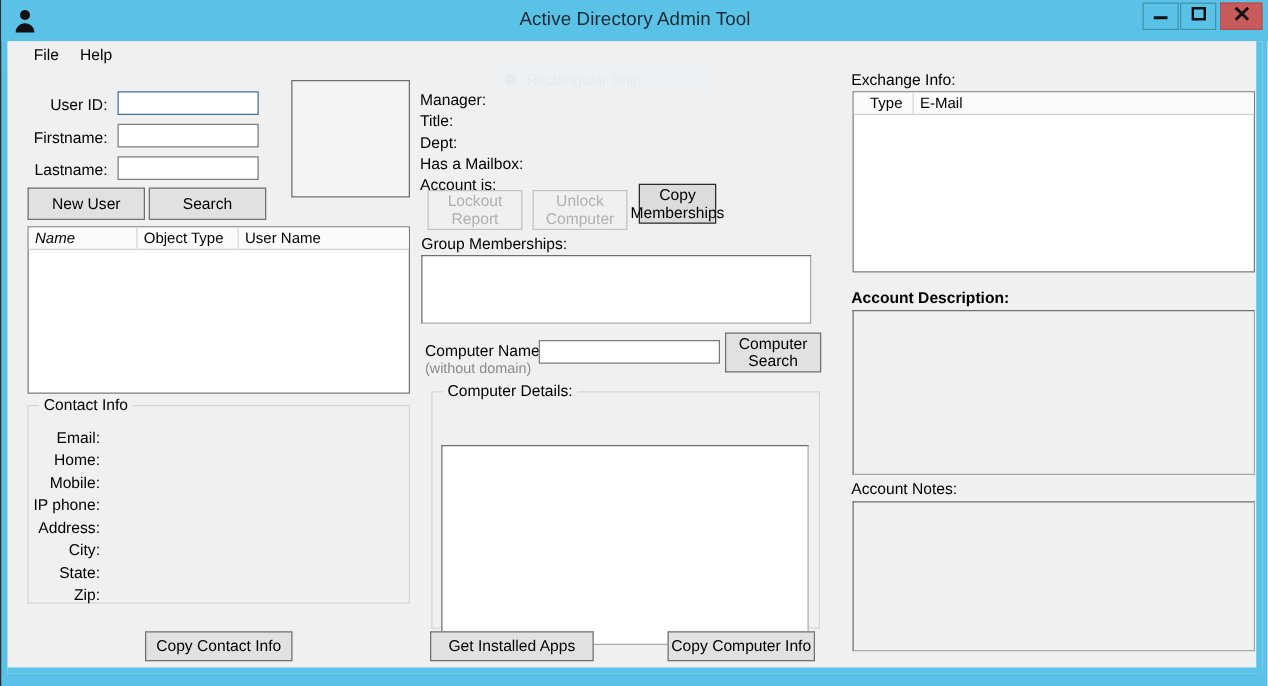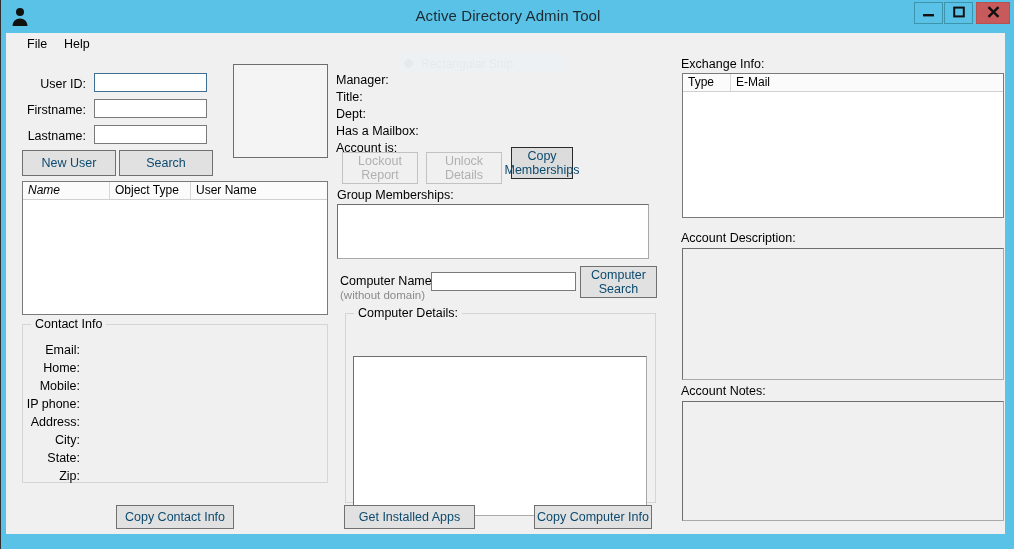--- a/index.html
+++ b/index.html
@@ -107,21 +107,21 @@
     box-sizing: border-box;
   }
   .tbox.focus { border-color: #3f6f93; }
 
   .btn {
     position: absolute;
     background: #e1e1e1;
     border: 1px solid #707070;
     box-sizing: border-box;
     font-size: 12.5px;
-    color: #0c4a6e;
+    color: #000000;
     display: flex;
     align-items: center;
     justify-content: center;
     text-align: center;
     line-height: 14px;
     white-space: pre-line;
   }
   .btn.disabled { color: #b0b0b0; border-color: #c2c2c2; background: #f0f0f0; }
   .btn.strong  { background: #dcdcdc; border: 1px solid #2b2b2b; }
 
@@ -305,21 +305,21 @@
 
     <div class="lbl" style="left:420px; top:40px;"></div>
     <div class="lbl" style="left:420px; top:57px;"></div>
     <div class="lbl" style="left:420px; top:74px;"></div>
     <div class="lbl" style="left:420px; top:91px;"></div>
     <div class="lbl" style="left:420px; top:108px;"></div>
 
     <div class="btn disabled" style="left:336px; top:119px; width:76px; height:32px;">Lockout
 Report</div>
     <div class="btn disabled" style="left:420px; top:119px; width:76px; height:32px;">Unlock
-Details</div>
+Computer</div>
     <div class="btn strong" style="left:505px; top:114px; width:62px; height:32px;">Copy
 Memberships</div>
 
     <div class="lbl" style="left:331px; top:155px;">Group Memberships:</div>
     <div class="sunken" style="left:331px; top:171px; width:312px; height:55px;">
       <span class="lbl" style="left:4px; top:2px;"></span>
     </div>
 
     <div class="lbl" style="left:334px; top:241px;">Computer Name:</div>
     <div class="lbl dim" style="left:334px; top:256px; font-size:11.5px;">(without domain)</div>
@@ -333,26 +333,26 @@
     <div class="sunken" style="left:347px; top:323px; width:294px; height:160px;">
       <span class="lbl" style="left:4px; top:2px;"></span>
     </div>
 
     <div class="btn" style="left:338px; top:472px; width:131px; height:24px;">Get Installed Apps</div>
     <div class="btn" style="left:528px; top:472px; width:118px; height:24px;">Copy Computer Info</div>
 
     <div class="lbl" style="left:675px; top:24px;">Exchange Info:</div>
     <div class="listview" style="left:676px; top:40px; width:322px; height:145px;">
       <div class="lv-head">
-        <div class="lv-col" style="left:0; width:48px;">Type</div>
+        <div class="lv-col" style="left:0; width:48px;text-align:center;">Type</div>
         <div class="lv-col" style="left:48px; width:272px; border-right:none;">E-Mail</div>
       </div>
     </div>
 
-    <div class="lbl" style="left:675px; top:198px;">Account Description:</div>
+    <div class="lbl" style="left:675px; top:198px;font-weight:bold;">Account Description:</div>
     <div class="sunken gray" style="left:676px; top:215px; width:322px; height:132px;">
       <span class="lbl" style="left:4px; top:2px;"></span>
     </div>
 
     <div class="lbl" style="left:675px; top:351px;">Account Notes:</div>
     <div class="sunken gray" style="left:676px; top:368px; width:322px; height:120px;">
       <span class="lbl" style="left:4px; top:2px;"></span>
     </div>
 
   </div>

